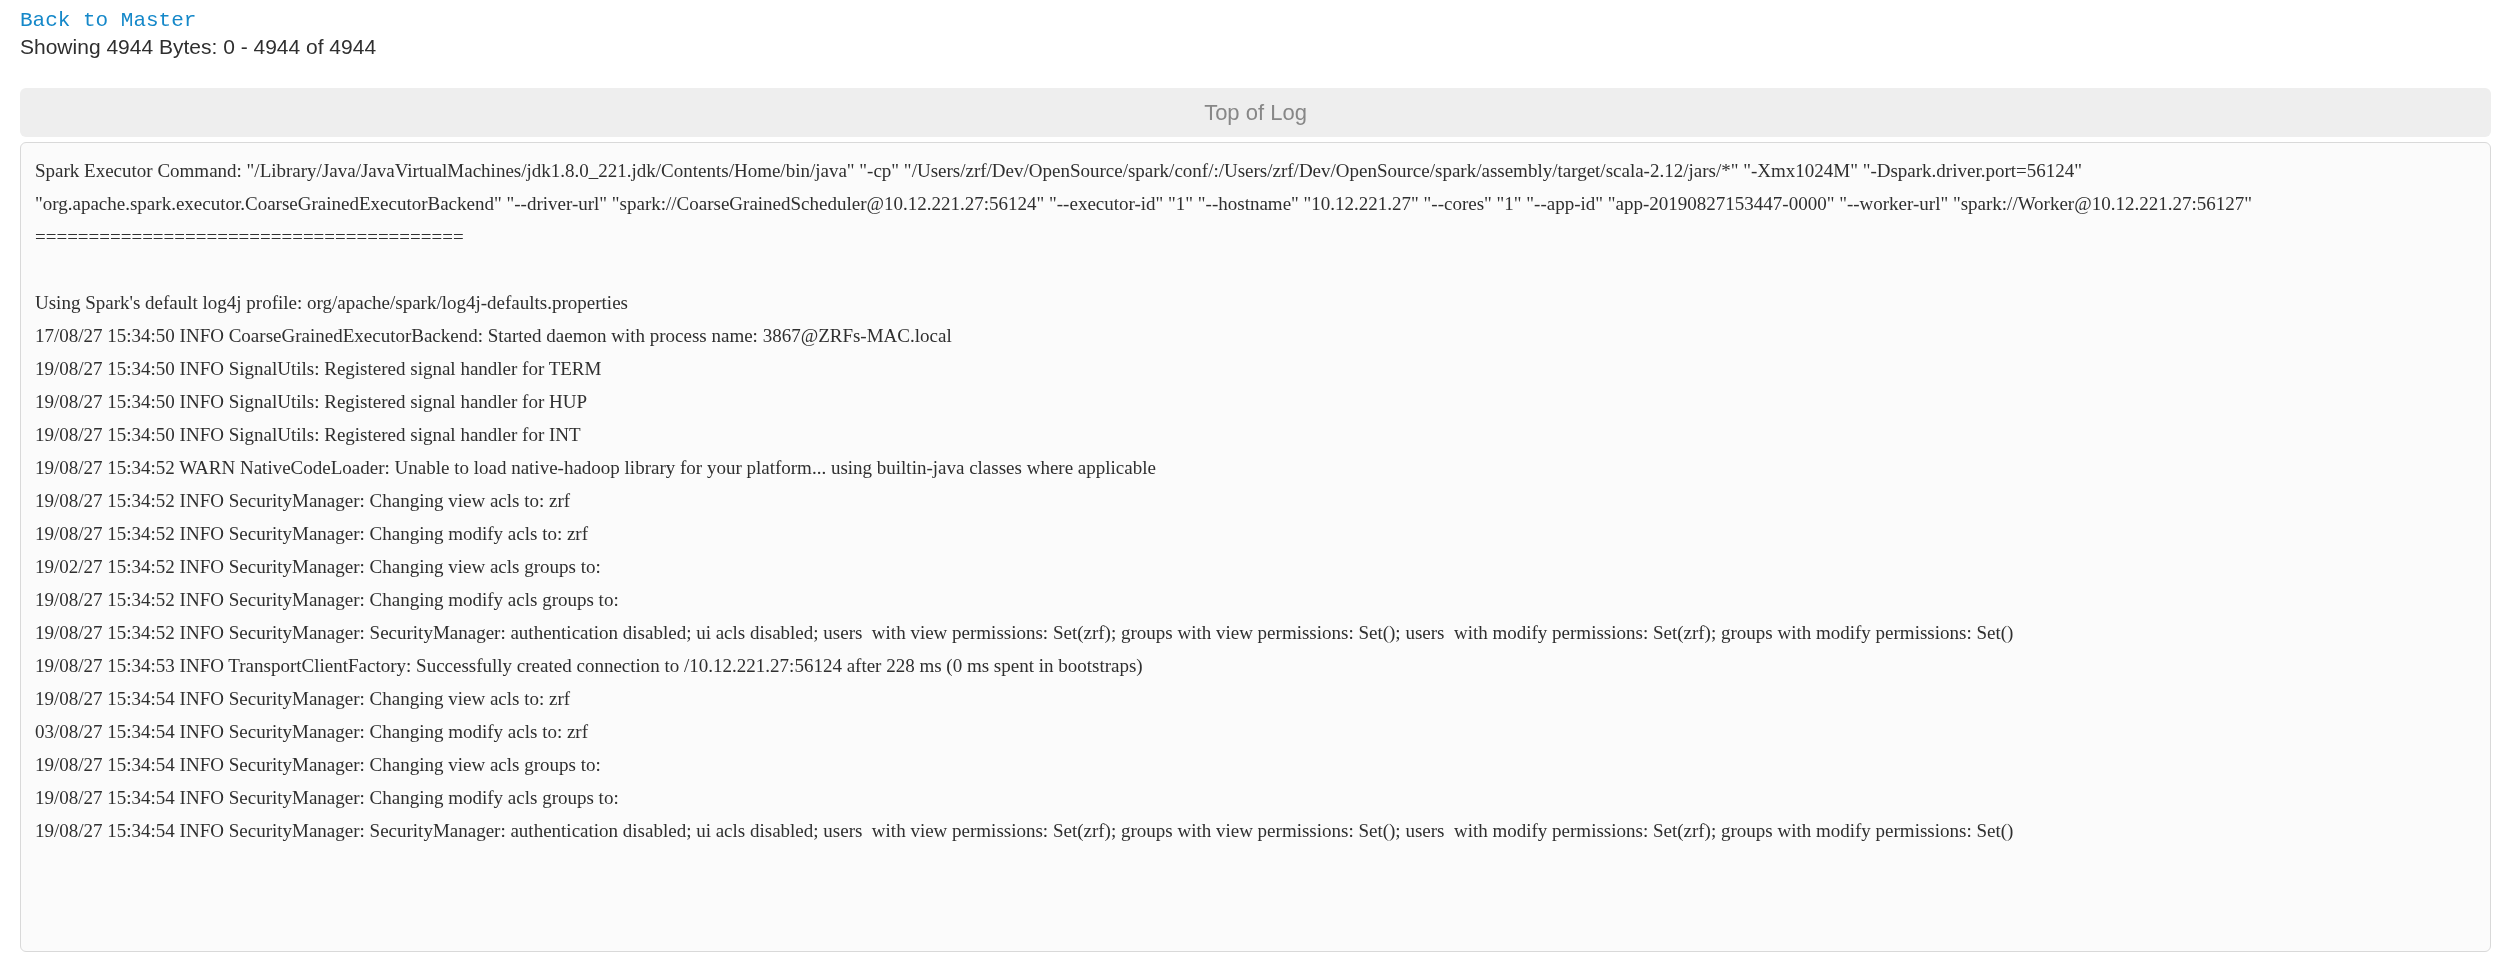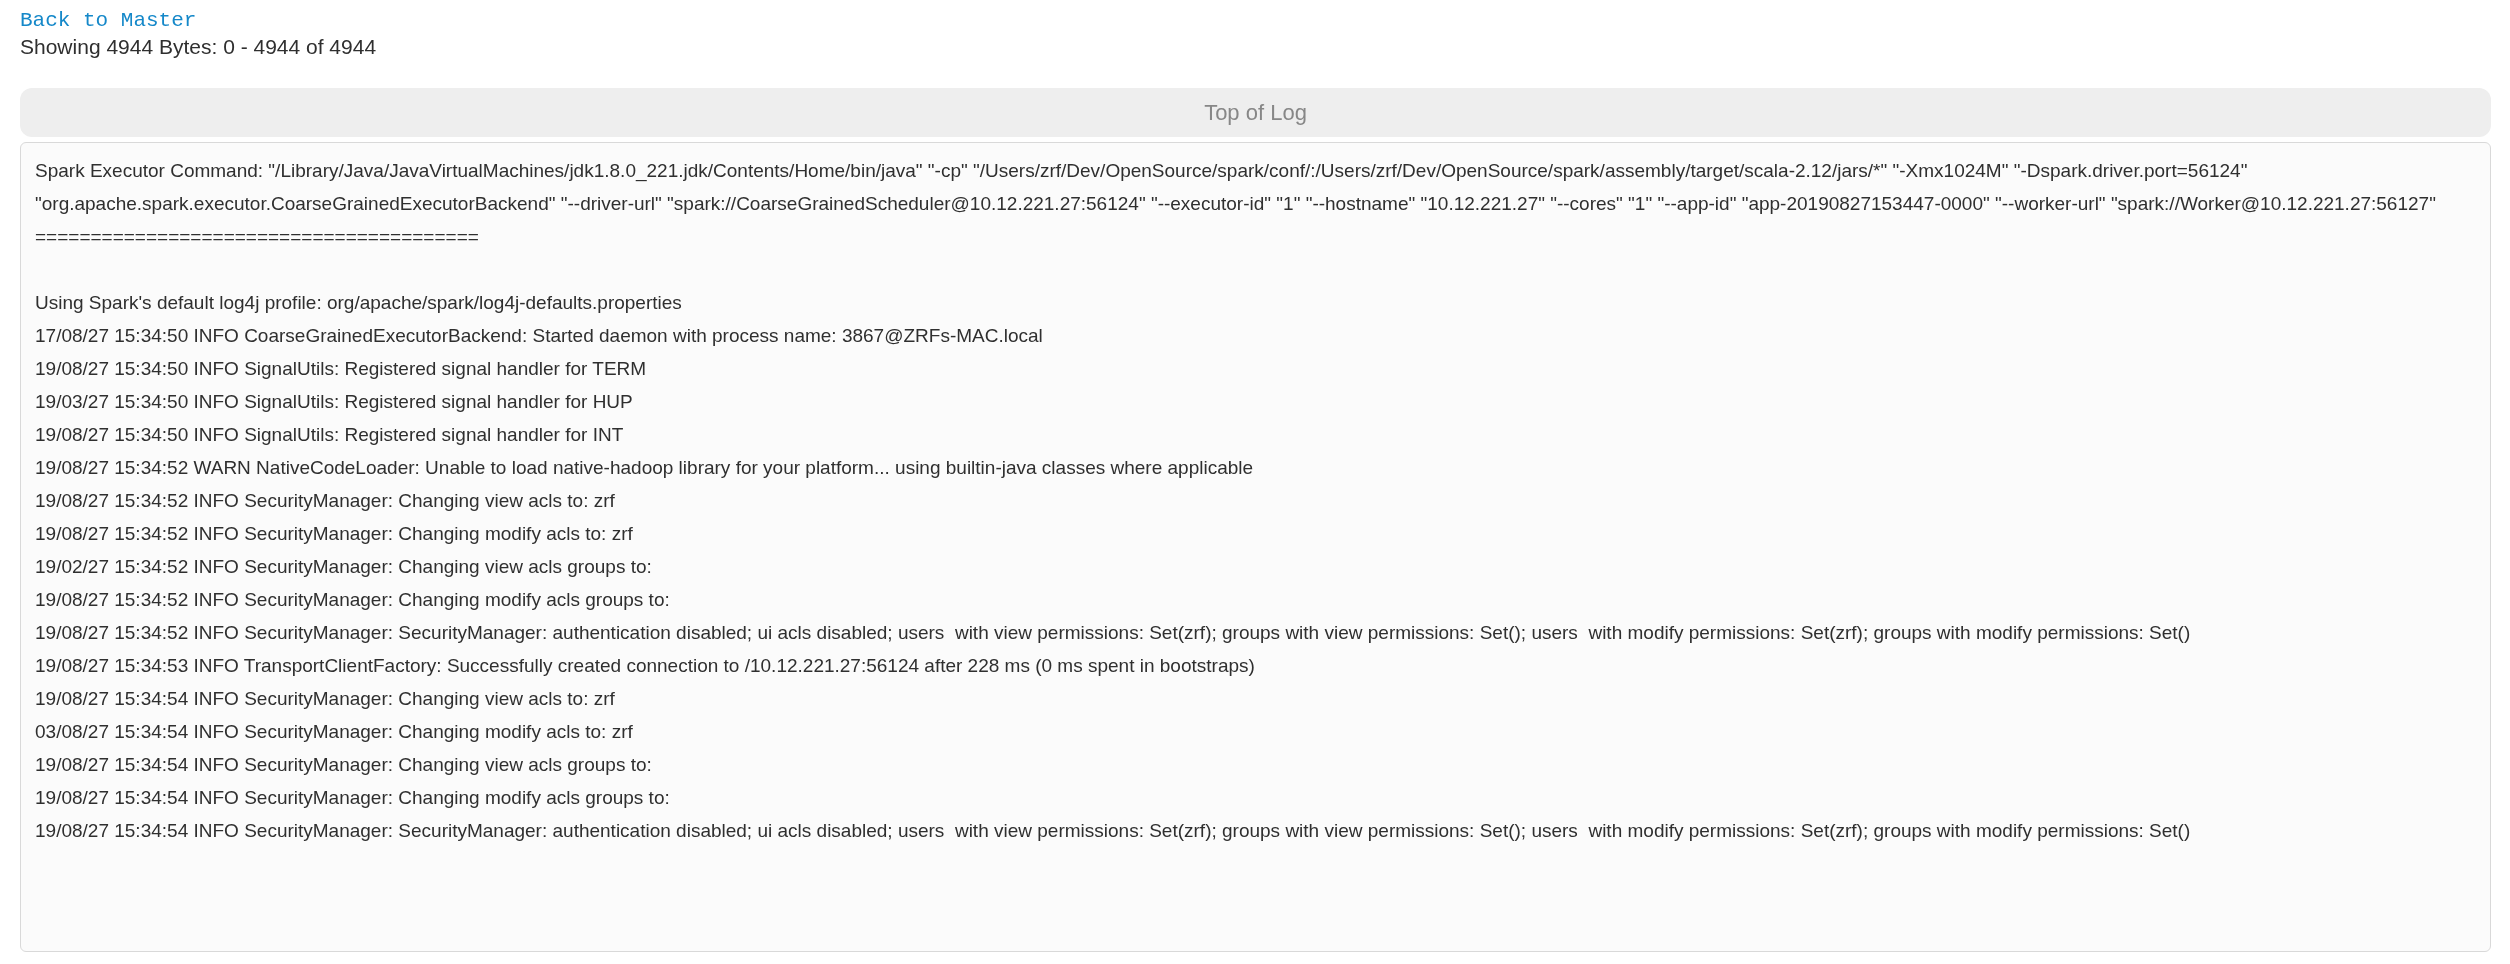--- a/index.html
+++ b/index.html
@@ -29,21 +29,21 @@
   .bytes-range {
     margin-top: 0;
     color: var(--text-color, #2f2f2f);
     font-size: 21px;
     line-height: 26px;
   }
   .log-header {
     margin-top: 28px;
     height: 49px;
     background: var(--log-header-bg, #eeeeee);
-    border-radius: 12px;
+    border-radius: 6px;
     display: flex;
     align-items: center;
     justify-content: center;
     color: var(--log-header-text, #878787);
     font-size: 22px;
   }
   .log-box {
     margin-top: 5px;
     min-height: 810px;
     background: var(--log-box-bg, #fbfbfb);
@@ -51,20 +51,21 @@
     border-radius: 6px;
     padding: 11px 14px;
     color: var(--text-color, #2f2f2f);
     font-size: 19px;
     line-height: 33px;
   }
   .log-line {
     white-space: pre-wrap;
     overflow-wrap: break-word;
     min-height: 33px;
+    font-family: Liberation Serif, serif;
   }
 </style>
 </head>
 <body>
 
 <div class="page">
 
   <a class="back-link" href="#">Back to Master</a>
 
   <div class="bytes-range">Showing 4944 Bytes: 0 - 4944 of 4944</div>
@@ -74,21 +75,21 @@
   </div>
 
   <div class="log-box">
     <div>
         <div class="log-line">Spark Executor Command: "/Library/Java/JavaVirtualMachines/jdk1.8.0_221.jdk/Contents/Home/bin/java" "-cp" "/Users/zrf/Dev/OpenSource/spark/conf/:/Users/zrf/Dev/OpenSource/spark/assembly/target/scala-2.12/jars/*" "-Xmx1024M" "-Dspark.driver.port=56124" "org.apache.spark.executor.CoarseGrainedExecutorBackend" "--driver-url" "spark://CoarseGrainedScheduler@10.12.221.27:56124" "--executor-id" "1" "--hostname" "10.12.221.27" "--cores" "1" "--app-id" "app-20190827153447-0000" "--worker-url" "spark://Worker@10.12.221.27:56127"</div>
         <div class="log-line">========================================</div>
         <div class="log-line">&nbsp;</div>
         <div class="log-line">Using Spark's default log4j profile: org/apache/spark/log4j-defaults.properties</div>
         <div class="log-line">17/08/27 15:34:50 INFO CoarseGrainedExecutorBackend: Started daemon with process name: 3867@ZRFs-MAC.local</div>
         <div class="log-line">19/08/27 15:34:50 INFO SignalUtils: Registered signal handler for TERM</div>
-        <div class="log-line">19/03/27 15:34:50 INFO SignalUtils: Registered signal handler for HUP</div>
+        <div class="log-line">19/08/27 15:34:50 INFO SignalUtils: Registered signal handler for HUP</div>
         <div class="log-line">19/08/27 15:34:50 INFO SignalUtils: Registered signal handler for INT</div>
         <div class="log-line">19/08/27 15:34:52 WARN NativeCodeLoader: Unable to load native-hadoop library for your platform... using builtin-java classes where applicable</div>
         <div class="log-line">19/08/27 15:34:52 INFO SecurityManager: Changing view acls to: zrf</div>
         <div class="log-line">19/08/27 15:34:52 INFO SecurityManager: Changing modify acls to: zrf</div>
         <div class="log-line">19/02/27 15:34:52 INFO SecurityManager: Changing view acls groups to:</div>
         <div class="log-line">19/08/27 15:34:52 INFO SecurityManager: Changing modify acls groups to:</div>
         <div class="log-line">19/08/27 15:34:52 INFO SecurityManager: SecurityManager: authentication disabled; ui acls disabled; users  with view permissions: Set(zrf); groups with view permissions: Set(); users  with modify permissions: Set(zrf); groups with modify permissions: Set()</div>
         <div class="log-line">19/08/27 15:34:53 INFO TransportClientFactory: Successfully created connection to /10.12.221.27:56124 after 228 ms (0 ms spent in bootstraps)</div>
         <div class="log-line">19/08/27 15:34:54 INFO SecurityManager: Changing view acls to: zrf</div>
         <div class="log-line">03/08/27 15:34:54 INFO SecurityManager: Changing modify acls to: zrf</div>

